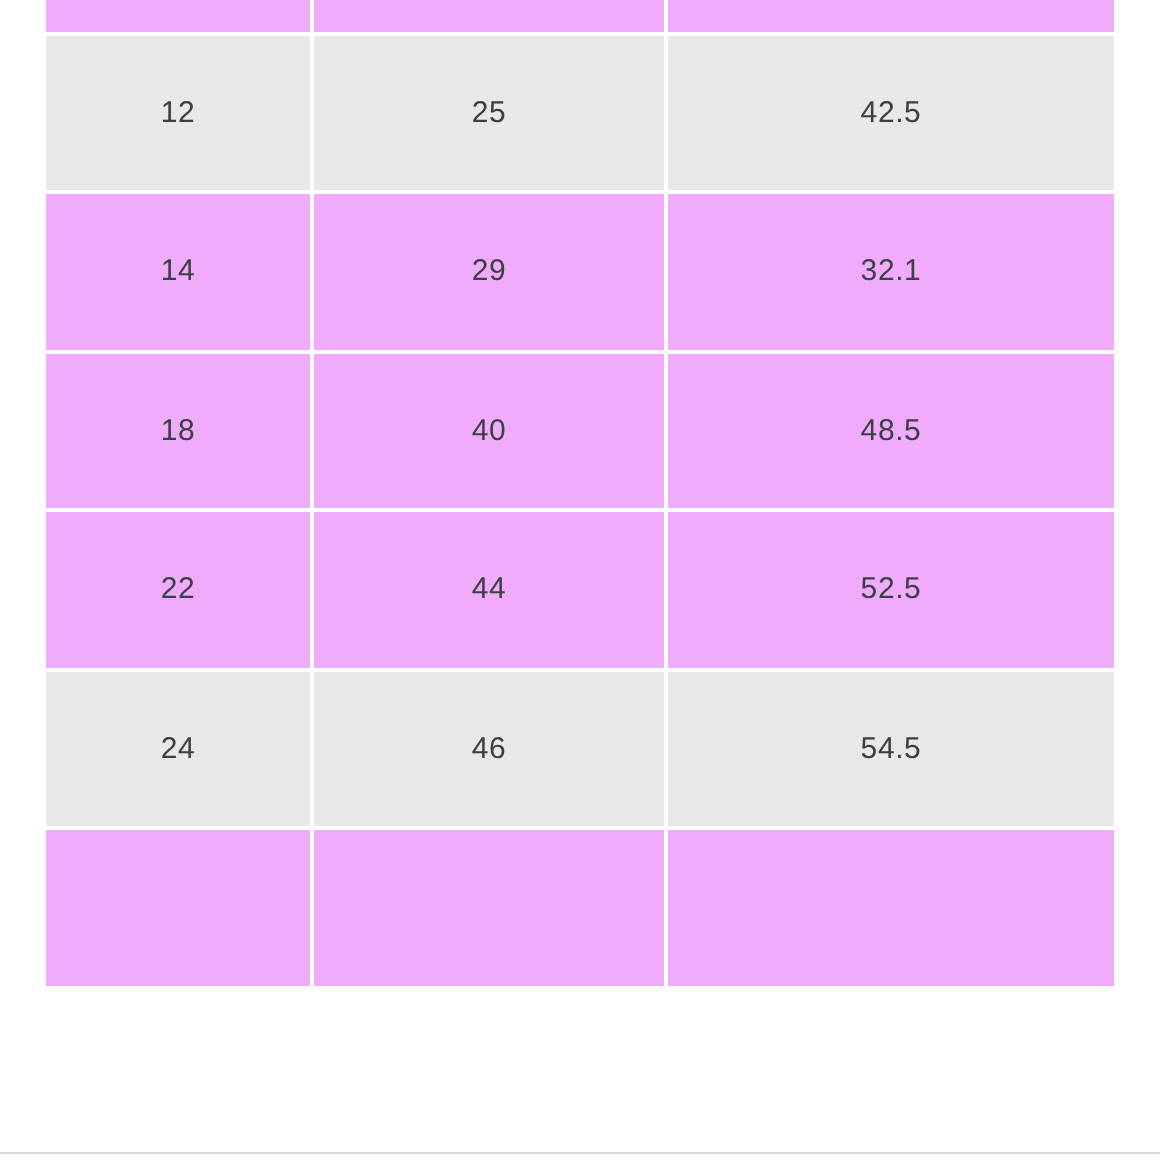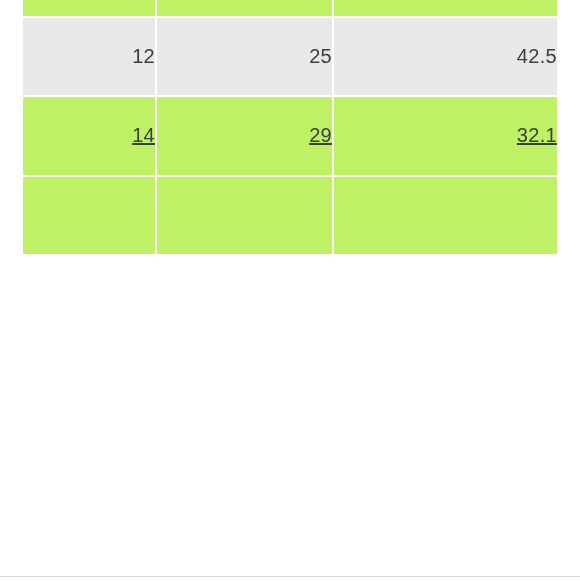--- a/index.html
+++ b/index.html
@@ -33,40 +33,40 @@
     border-spacing: 0;
     table-layout: fixed;
   }
 
   #size-chart-table tr {
     height: 77.5px;
   }
 
   #size-chart-table td {
     height: 77.5px;
-    text-align: right;
+    text-align: center;
     vertical-align: middle;
-    font-size: 20px;
+    font-size: 15px;
     color: #3c4043;
     letter-spacing: 0.3px;
     border-right: 2px solid #ffffff;
     border-bottom: 2px solid #ffffff;
     padding: 0;
   }
   #size-chart-table td:last-child {
     border-right: none;
   }
 
   
   #size-chart-table col.c0 { width: 134px; }
   #size-chart-table col.c1 { width: 177px; }
   #size-chart-table col.c2 { width: 223px; }
 
   #size-chart-table tr.band-dark td { background: #e8e8e8; }
-  #size-chart-table tr.band-light td { background: #bef264; text-decoration: underline; }
+  #size-chart-table tr.band-light td { background: #f0abfc; }
 
   
   #page-rule {
     position: absolute;
     left: 0;
     right: 0;
     top: 576px;
     height: 1px;
     background: #d9d9d9;
   }
@@ -96,23 +96,38 @@
         <td>42.5</td>
       </tr>
 
       <tr class="band-light">
         <td>14</td>
         <td>29</td>
         <td>32.1</td>
       </tr>
 
 
+      <tr class="band-light">
+        <td>18</td>
+        <td>40</td>
+        <td>48.5</td>
+      </tr>
 
 
+      <tr class="band-light">
+        <td>22</td>
+        <td>44</td>
+        <td>52.5</td>
+      </tr>
 
+      <tr class="band-dark">
+        <td>24</td>
+        <td>46</td>
+        <td>54.5</td>
+      </tr>
 
       <tr class="band-light">
         <td></td>
         <td></td>
         <td></td>
       </tr>
 
     </tbody>
   </table>
 

